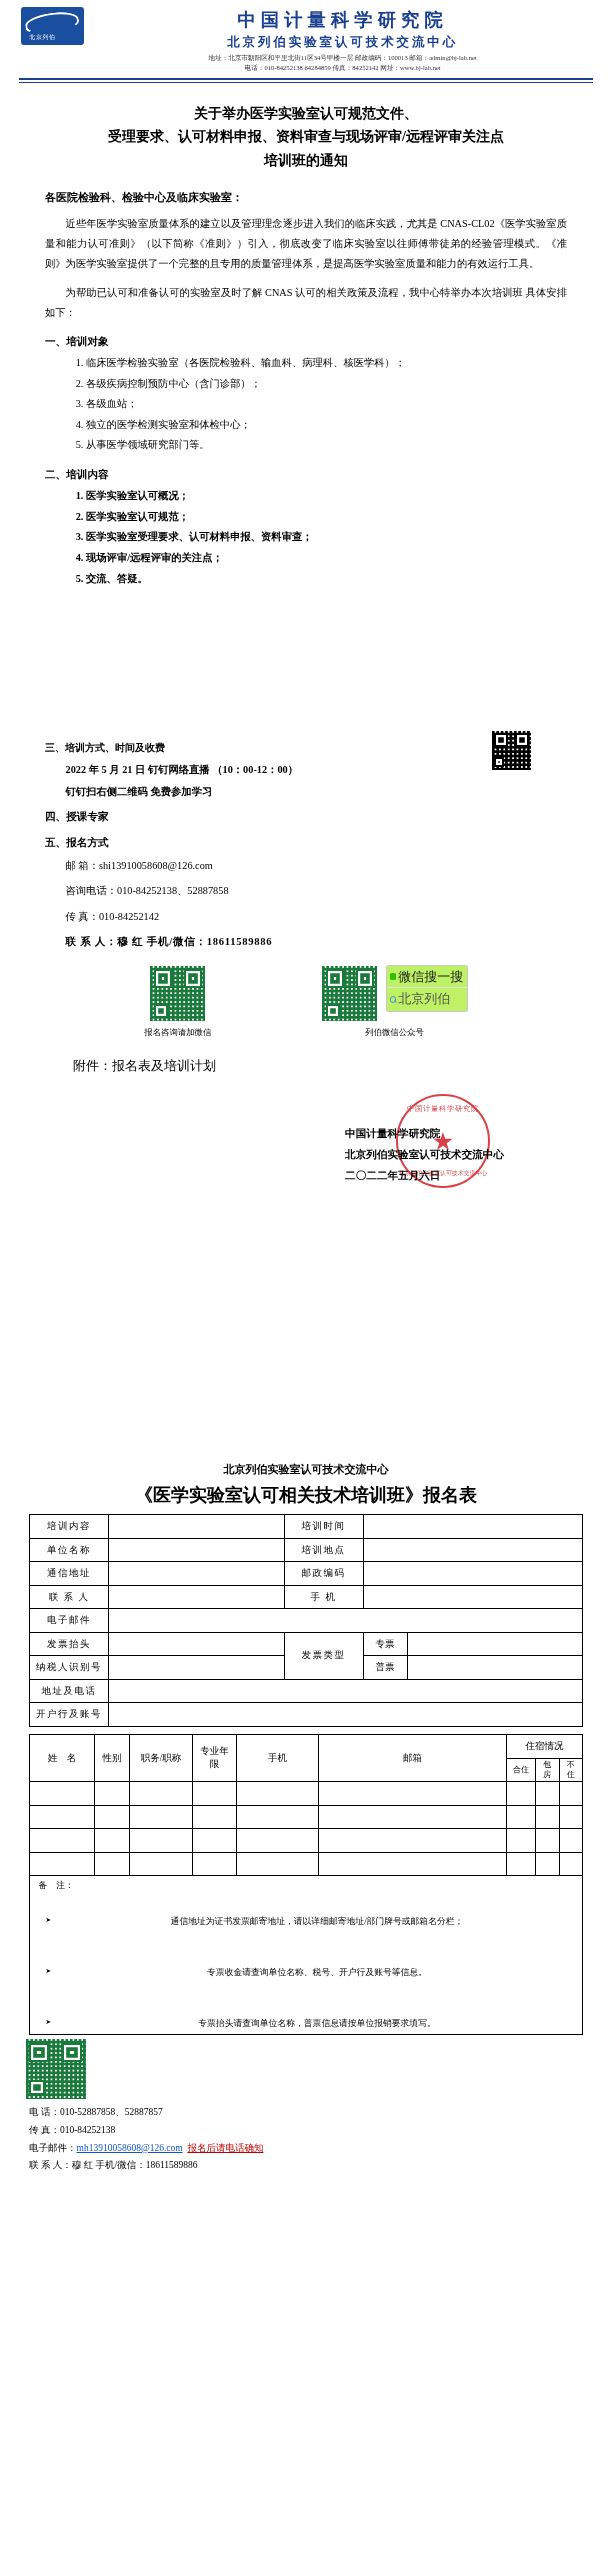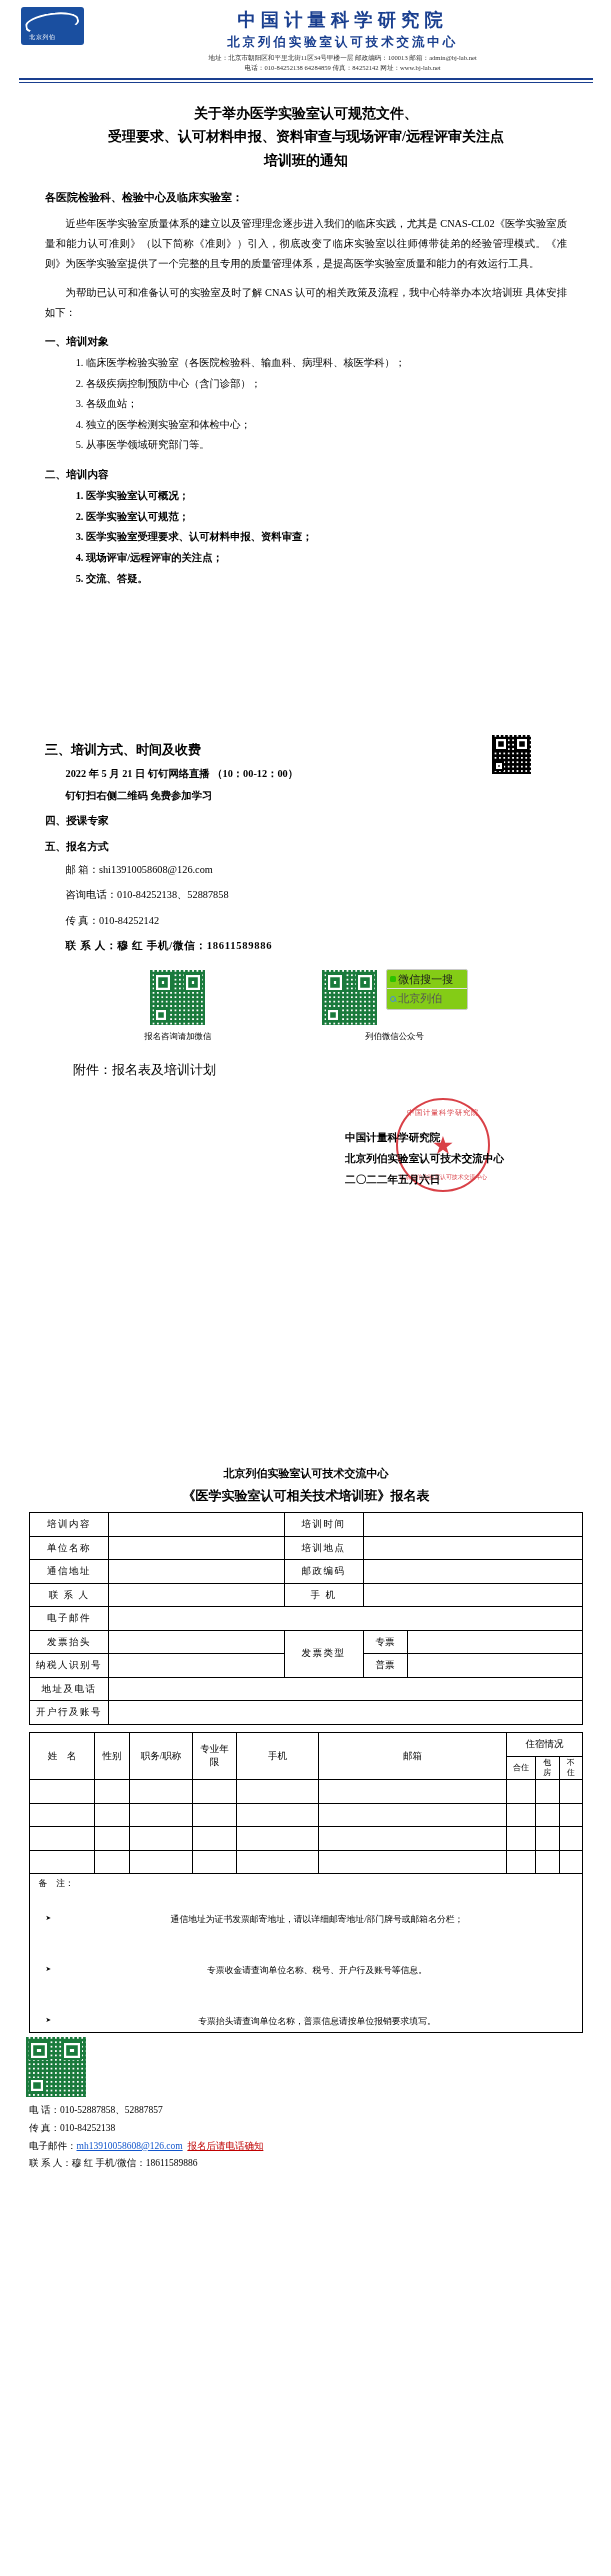--- a/index.html
+++ b/index.html
@@ -118,21 +118,21 @@
     padding-left: 41px;
     font-size: 10.3px;
     line-height: 2.0;
   }
   ol.numlist li { margin: 0; }
   ol.numlist.bold li { font-weight: bold; }
 
   .spacer-big { height: 147px; }
 
   .sec3-line {
-    font-size: 13px;
+    font-size: 10px;
     font-weight: bold;
     margin-top: 4.4px;
   }
   .live-row {
     font-size: 10.3px;
     margin: 8.8px 0 0 20.5px;
     font-weight: bold;
   }
   .live-row2 {
     font-size: 10.3px;
@@ -166,23 +166,23 @@
   .qr-item { text-align: center; }
   .qr-img {
     width: 57px; height: 57px;
     margin: 0 auto;
   }
   .qr-cap { font-size: 8.4px; margin-top: 4.4px; }
   .wechat-box {
     width: 82px;
     border: 0.7px solid #c9c9c9;
     border-radius: 2.2px;
-    font-size: 11px;
+    font-size: 13px;
     text-align: left;
-    background: #84cc16;
+    background: #bef264;
     margin-left: 2.9px;
   }
   .wechat-top {
     padding: 1.5px 2.9px;
     border-bottom: 0.7px solid #e2e2e2;
     color: #1b1b1b;
     display: flex;
     align-items: center;
     gap: 2.2px;
   }
@@ -270,21 +270,21 @@
   
   .form-page { padding: 0 29px 29px 29px; }
   .form-title1 {
     text-align: center;
     font-size: 11px;
     font-weight: bold;
     margin-top: 10.3px;
   }
   .form-title2 {
     text-align: center;
-    font-size: 13px;
+    font-size: 18px;
     font-weight: bold;
     margin-top: 5.9px;
   }
   table.form {
     width: 100%;
     border-collapse: collapse;
     margin-top: 7.3px;
     font-size: 9.5px;
   }
   table.form td, table.form th {

